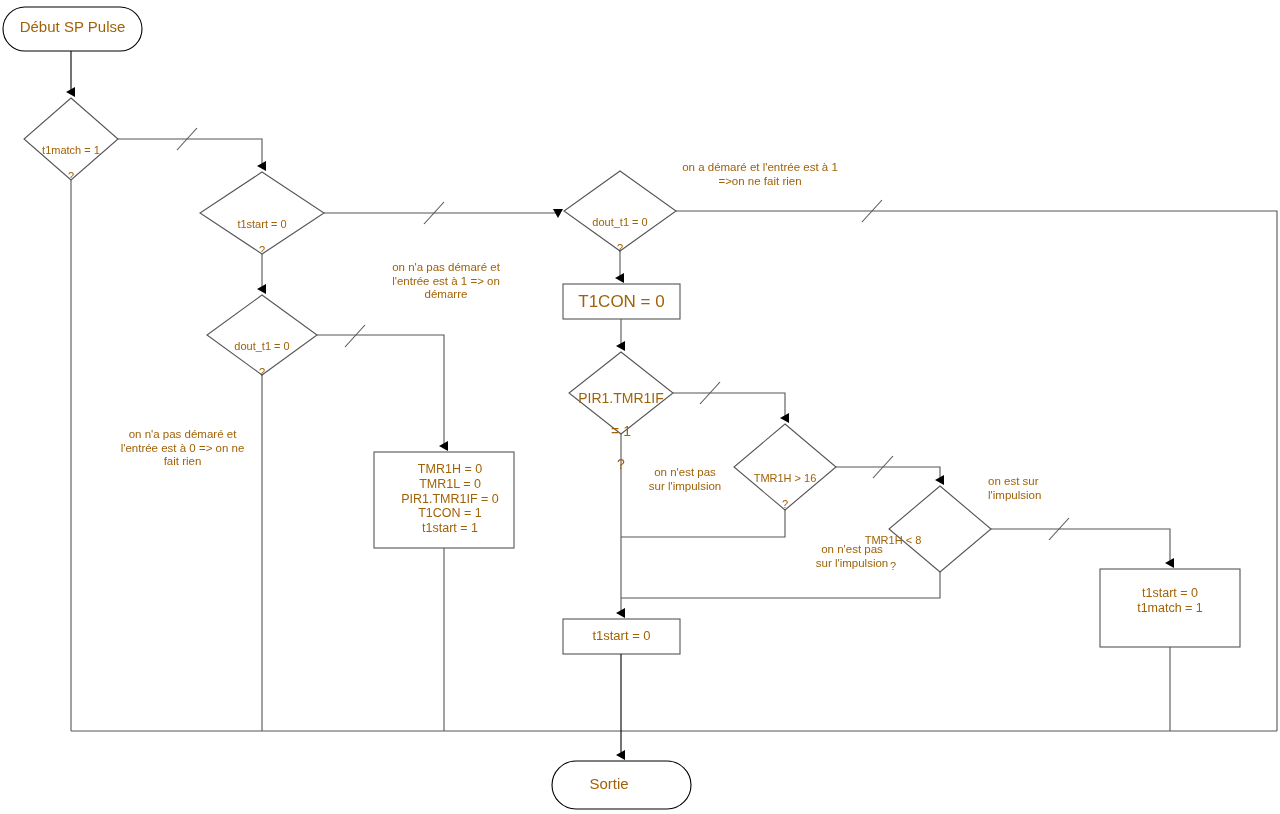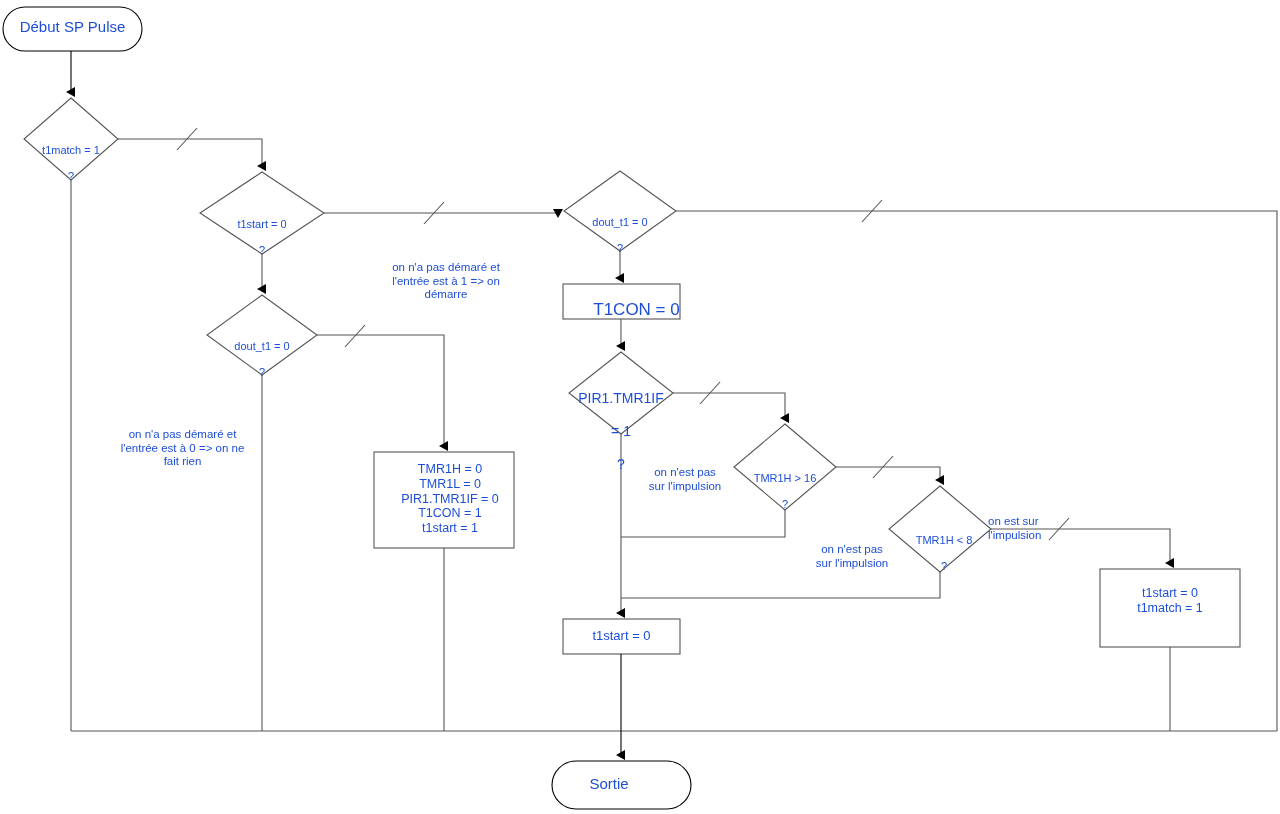--- a/index.html
+++ b/index.html
@@ -1,19 +1,19 @@
 <!DOCTYPE html>
 <html><head>
 <meta charset="utf-8">
 <style>
   html,body{margin:0;padding:0;background:#ffffff;}
   body{font-family:"Liberation Sans", sans-serif;}
   #canvas{position:relative;width:1280px;height:814px;background:#ffffff;overflow:hidden;}
   svg.layer{position:absolute;left:0;top:0;width:1280px;height:814px;}
-  .lbl{position:absolute;text-align:center;color:#1d4ed8;line-height:1.18;white-space:pre-line;}
+  .lbl{position:absolute;text-align:center;color:#a16207;line-height:1.18;white-space:pre-line;}
   .node-lbl{font-size:13px;}
   .term-lbl{font-size:15px;}
   .big-lbl{font-size:17px;}
   .dia-lbl{font-size:11px;}
   .dia-lbl-sm{font-size:14px;}
   .note{font-size:11.5px;}
   .box-lbl{font-size:12.5px;}
 </style>
 </head>
 <body>
@@ -129,50 +129,52 @@
     <div>PIR1.TMR1IF</div>
     <div>= 1</div>
     <div>?</div>
   </div>
 
   <div class="lbl dia-lbl" style="left:730px; top:459px; width:110px;">
     <div>TMR1H &gt; 16</div>
     <div>?</div>
   </div>
 
-  <div class="lbl dia-lbl" style="left:889px; top:521px; width:110px;">
+  <div class="lbl dia-lbl" style="left:838px; top:521px; width:110px;">
     <div>TMR1H &lt; 8</div>
     <div>?</div>
   </div>
 
   <div class="lbl box-lbl" style="left:374px; top:462px; width:152px;">TMR1H = 0
 TMR1L = 0
 PIR1.TMR1IF = 0
 T1CON = 1
 t1start = 1</div>
 
-  <div class="lbl big-lbl" style="left:578px; top:292px; width:117px;margin-top:8px;">T1CON = 0</div>
+  <div class="lbl big-lbl" style="left:563px; top:292px; width:117px;">T1CON = 0</div>
 
   <div class="lbl node-lbl" style="left:563px; top:628px; width:117px;">t1start = 0</div>
 
   <div class="lbl box-lbl" style="left:1100px; top:586px; width:140px;">t1start = 0
 t1match = 1</div>
 
   <div class="lbl note" style="left:366px; top:261px; width:160px;">on n'a pas démaré et
 l'entrée est à 1 =&gt; on
 démarre</div>
 
   <div class="lbl note" style="left:95px; top:428px; width:175px;">on n'a pas démaré et
 l'entrée est à 0 =&gt; on ne
 fait rien</div>
 
+  <div class="lbl note" style="left:630px; top:161px; width:260px;">on a démaré et l'entrée est à 1
+=&gt;on ne fait rien</div>
 
 
   <div class="lbl note" style="left:630px; top:466px; width:110px;">on n'est pas
 sur l'impulsion</div>
 
   <div class="lbl note" style="left:797px; top:543px; width:110px;">on n'est pas
 sur l'impulsion</div>
 
-  <div class="lbl note" style="left:988px; top:475px; width:100px; text-align:left;margin-top:40px;">on est sur
+  <div class="lbl note" style="left:988px; top:475px; width:100px; text-align:left;">on est sur
 l'impulsion</div>
 
 </div>
 
 </body></html>

